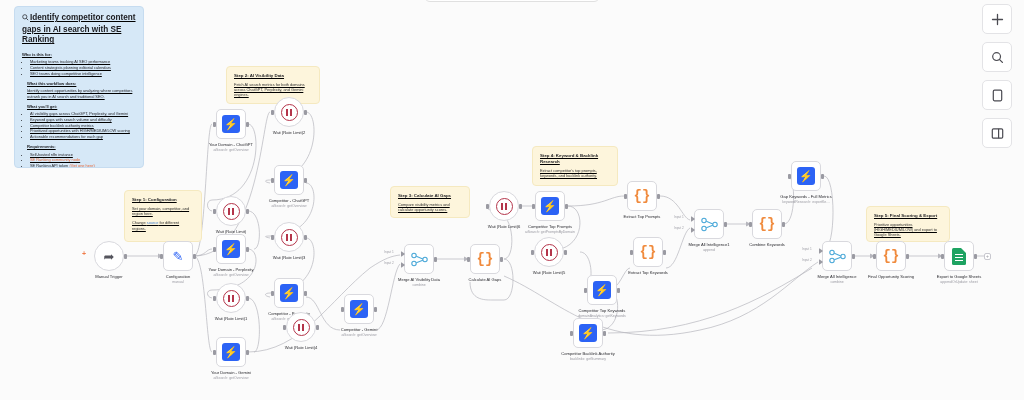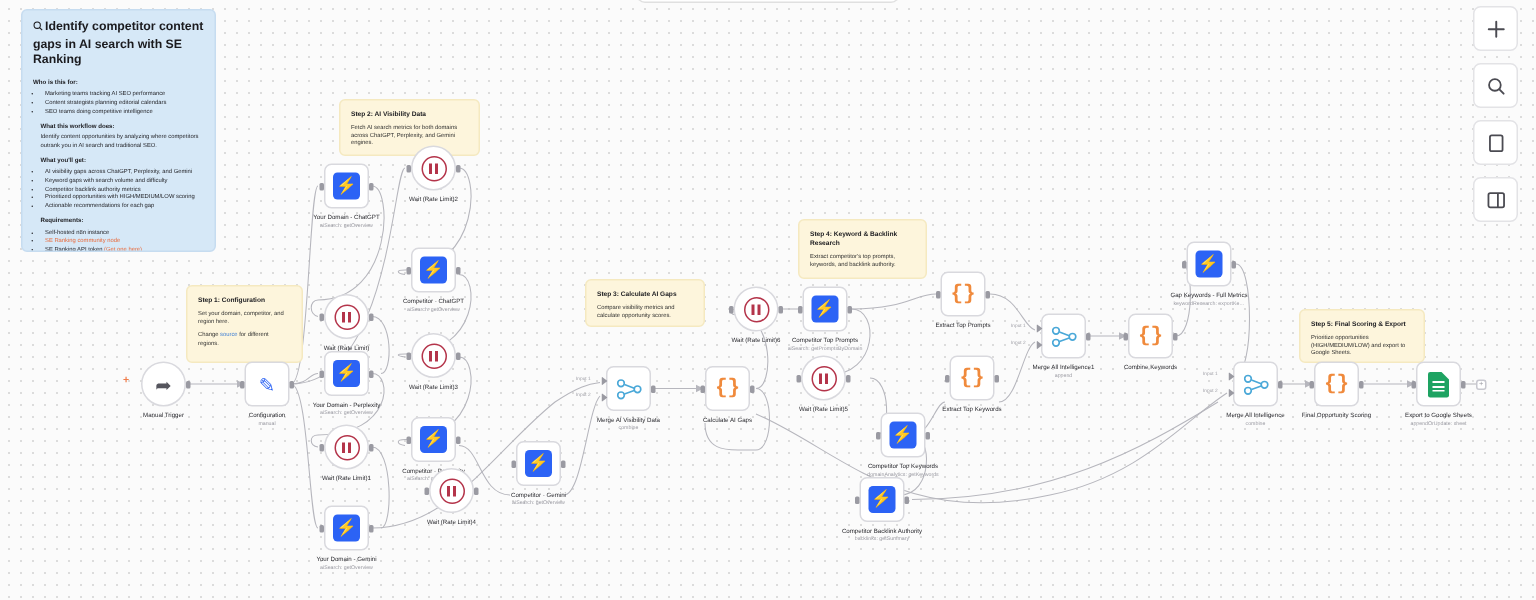--- a/index.html
+++ b/index.html
@@ -37,20 +37,21 @@
   }
   .tool-btn svg { display:block; }
 
   
   .note {
     position: absolute;
     border-radius: 4px;
     padding: 6px 7px;
     line-height: 1.32;
     overflow: hidden;
+    text-decoration: underline;
   }
   .note-blue {
     background: #d6e8f7;
     border: 1px solid #c6dcf0;
   }
   .note-yellow {
     background: #fdf5dc;
     border: 1px solid #f5e9c0;
   }
   .note h1 {

